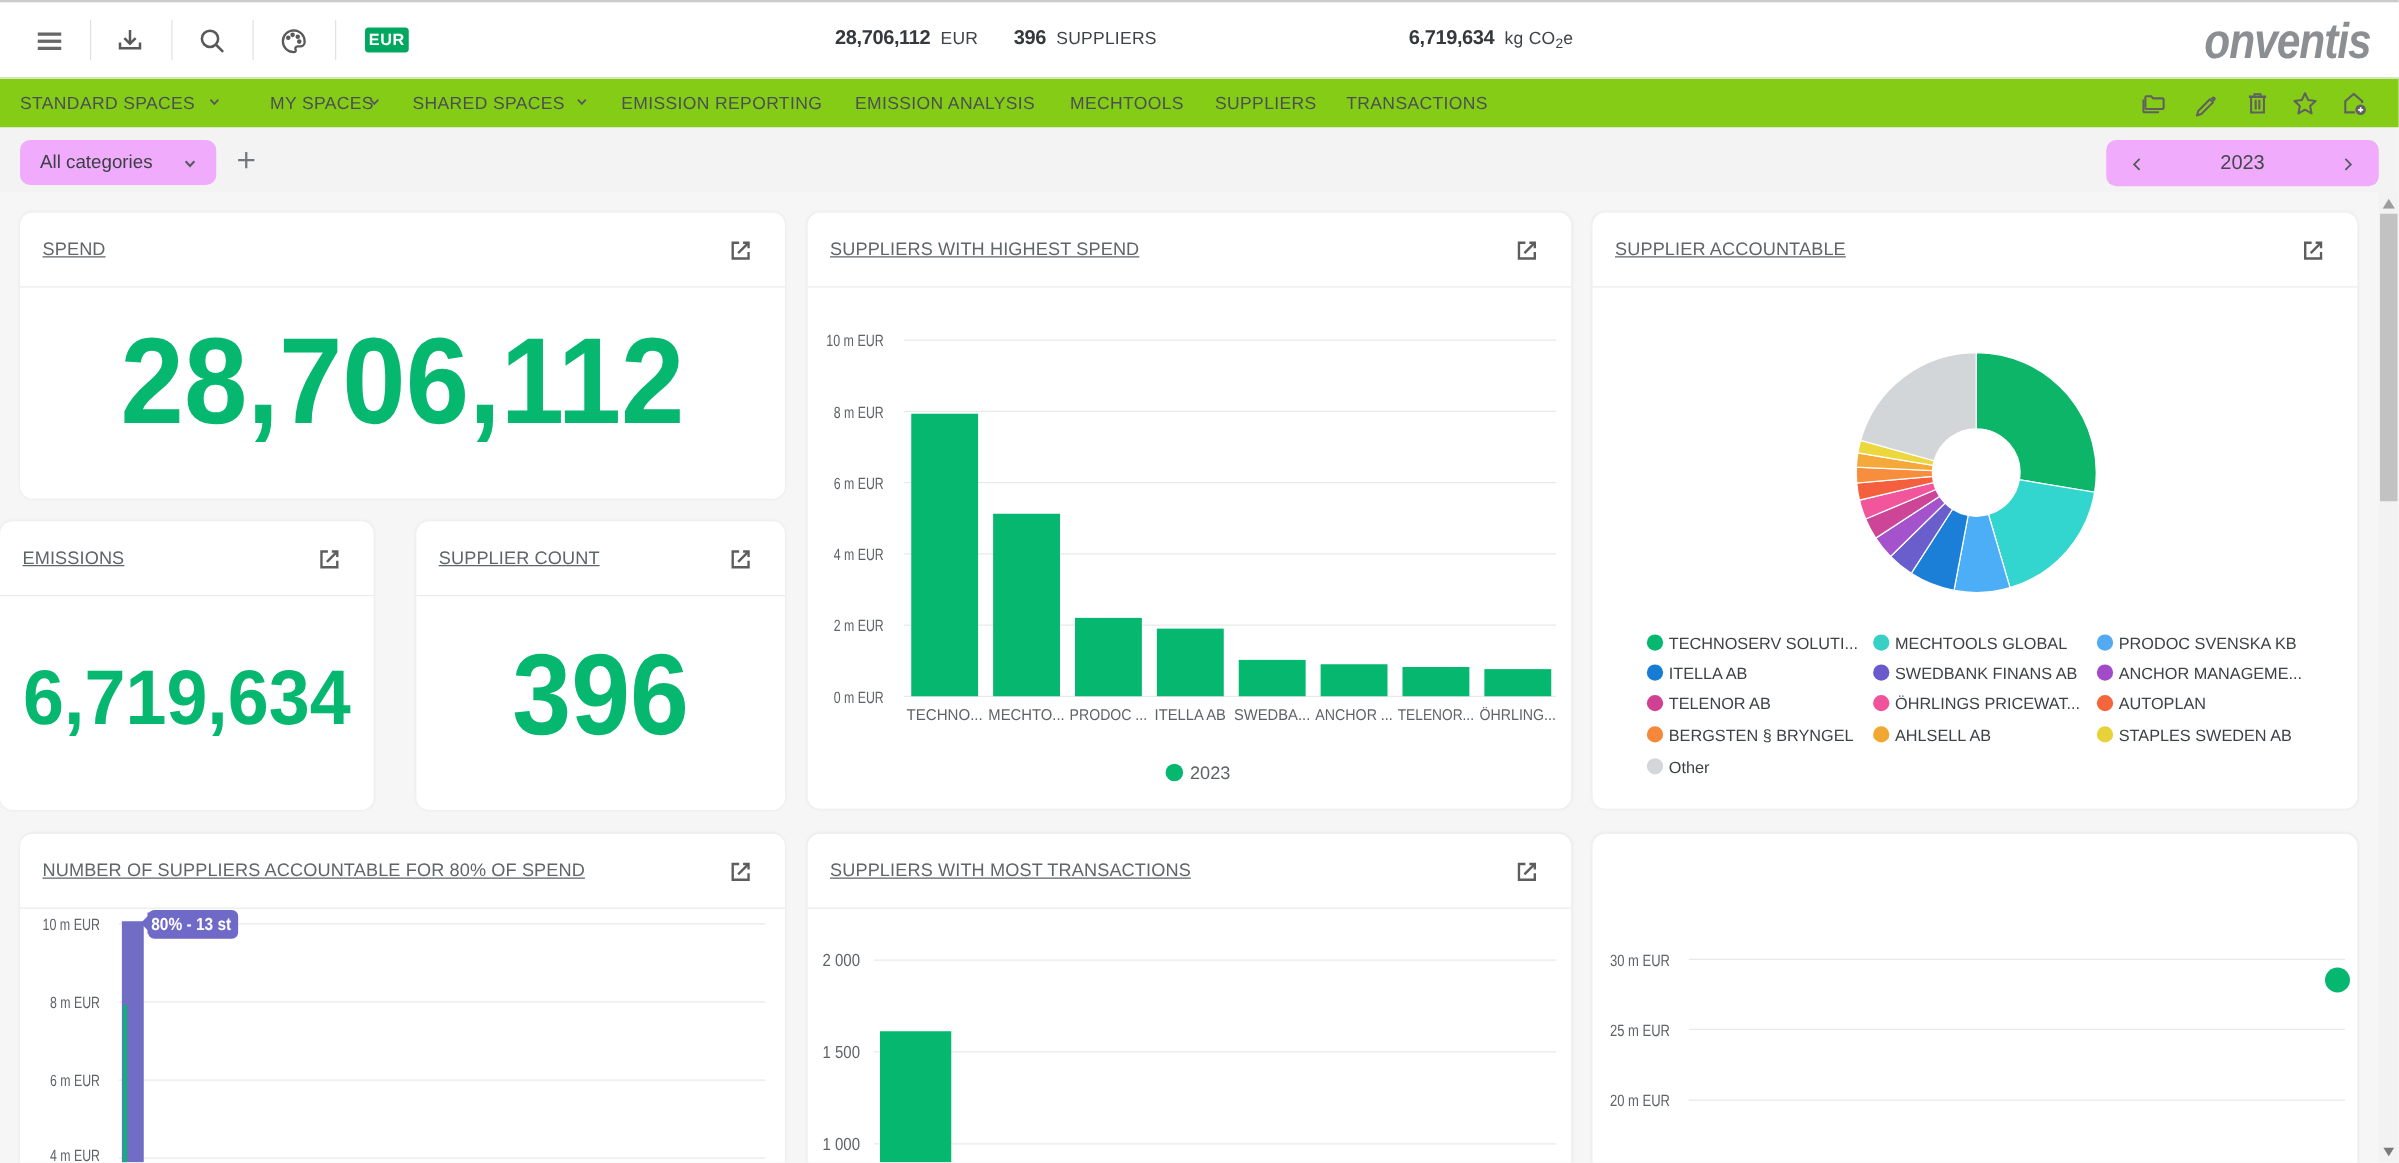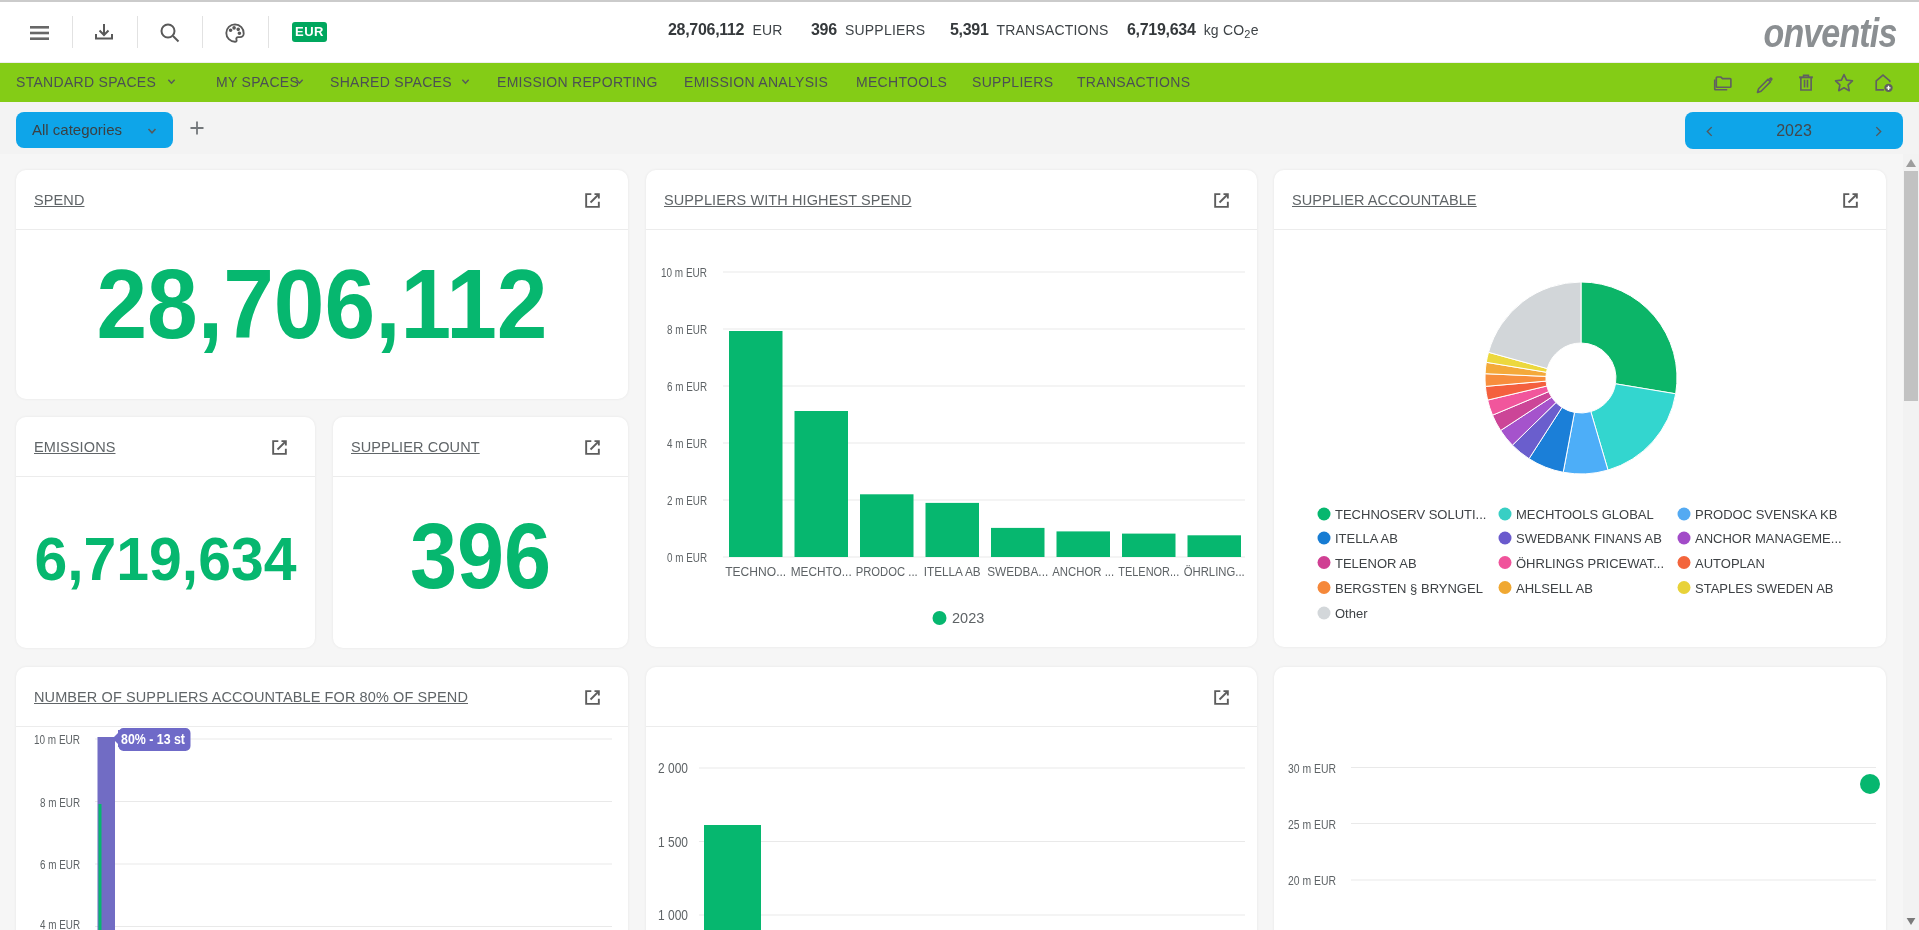--- a/index.html
+++ b/index.html
@@ -14,21 +14,21 @@
 .stat { position:absolute; top:-2px; height:60px; line-height:60px; white-space:nowrap; font-size:14px; color:#3e4347; letter-spacing:0.2px; }
 .stat b { font-size:16px; color:#35393c; letter-spacing:-0.3px; }
 #logo { position:absolute; right:23px; top:11px; height:40px; line-height:40px; font-size:40px; font-weight:bold; font-style:italic; color:#8b8f92; letter-spacing:-1px; transform:scaleX(0.85); transform-origin:right center; }
 
 #navrow { left:0; top:62px; width:1919px; height:40px; background:#84cc16; border-top:1px solid #eee; }
 .nav { position:absolute; top:0; height:40px; line-height:39px; font-size:14px; color:#4b5053; letter-spacing:0.3px; white-space:nowrap; }
 .chev { position:absolute; top:14px; width:9px; height:9px; }
 .navicon { position:absolute; top:9px; width:22px; height:22px; }
 
 #filterrow { left:0; top:102px; width:1919px; height:52px; background:#f3f3f3; }
-.pill { position:absolute; background:#0ea5e9; border-radius:8px; }
+.pill { position:absolute; background:#f0abfc; border-radius:8px; }
 
 #content { left:0; top:154px; width:1903px; height:776px; background:#f6f6f6; }
 .card { position:absolute; background:#fff; border-radius:10px; box-shadow:0 0 3px rgba(0,0,0,0.07); }
 .chead { position:absolute; left:0; top:0; right:0; height:60px; border-bottom:1px solid #ececec; }
 .ctitle { position:absolute; left:18px; top:0; height:60px; line-height:60px; font-size:14.5px; color:#606568; letter-spacing:0.1px; white-space:nowrap;text-decoration:underline; }
 .cicon { position:absolute; right:26px; top:21px; width:19px; height:19px; }
 .bignum { position:absolute; left:0; right:0; text-align:center; font-weight:bold; color:#06b76f; }
 
 #sbar { left:1903px; top:154px; width:16px; height:776px; background:#f2f2f2; }
 #sthumb { position:absolute; left:1px; top:17px; width:14px; height:230px; background:#c2c2c2; }
@@ -64,21 +64,20 @@
     <path d="M12 2.5 A9.5 9.5 0 1 0 12 21.5 c1.5 0 2.2-1 1.6-2.2 c-0.7-1.4 0.2-2.8 1.8-2.8 h2.2 A3.9 3.9 0 0 0 21.5 12.6 9.6 9.6 0 0 0 12 2.5 Z"></path>
     <circle cx="7.2" cy="9" r="1" fill="#595959"></circle>
     <circle cx="11" cy="6.4" r="1" fill="#595959"></circle>
     <circle cx="15.5" cy="8" r="1" fill="#595959"></circle>
     <circle cx="16.8" cy="12.3" r="1" fill="#595959"></circle>
   </svg>
   <div class="sep" style="left:268px"></div>
   <div id="eurbadge">EUR</div>
   <div class="stat" style="left:668px"><b>28,706,112</b>&nbsp; EUR</div>
   <div class="stat" style="left:811px"><b>396</b>&nbsp; SUPPLIERS</div>
-  <div class="stat" style="left:950px"><b>5,391</b>&nbsp; TRANSACTIONS</div>
   <div class="stat" style="left:1127px"><b>6,719,634</b>&nbsp; kg CO<span style="font-size:11px;vertical-align:-3px">2</span>e</div>
   <div id="logo">onventis</div>
 </div>
 <div id="navrow" class="abs">
   <div class="nav" style="left:16px">STANDARD SPACES</div>
   <svg class="chev" style="left:167px" viewBox="0 0 10 10" fill="none" stroke="#55595c" stroke-width="1.6">
       <path d="M1.5 3 L5 6.8 L8.5 3"></path>
     </svg>
   <div class="nav" style="left:216px">MY SPACES</div>
   <svg class="chev" style="left:295px" viewBox="0 0 10 10" fill="none" stroke="#55595c" stroke-width="1.6">
@@ -154,21 +153,21 @@
       <div class="ctitle">SPEND</div>
     <svg class="cicon" viewBox="0 0 24 24" fill="none" stroke="#5d5d5d" stroke-width="2.4">
         <path d="M10.5 4 H4 V20 H20 V13.5"></path>
         <path d="M14.5 4 H20 V9.5"></path>
         <path d="M9.5 14.5 L19.6 4.4"></path>
       </svg>
   </div>
   <div class="bignum" style="top:85px;font-size:98px;line-height:98px;transform:scaleX(0.93);transform-origin:center">28,706,112</div>
 </div>
 
-<div class="card" style="left:16px;top:417px;width:299px;height:231px">
+<div class="card" style="left:0;top:417px;width:299px;height:231px">
   <div class="chead">
       <div class="ctitle">EMISSIONS</div>
     <svg class="cicon" viewBox="0 0 24 24" fill="none" stroke="#5d5d5d" stroke-width="2.4">
         <path d="M10.5 4 H4 V20 H20 V13.5"></path>
         <path d="M14.5 4 H20 V9.5"></path>
         <path d="M9.5 14.5 L19.6 4.4"></path>
       </svg>
   </div>
   <div class="bignum" style="top:111px;font-size:62px;line-height:62px;transform:scaleX(0.95);transform-origin:center">6,719,634</div>
 </div>
@@ -316,20 +315,21 @@
     <rect x="82.5" y="137" width="3" height="126" fill="#06b76f"></rect>
     <path d="M107.5 61 H169.5 a5 5 0 0 1 5 5 V79 a5 5 0 0 1-5 5 H107.5 a5 5 0 0 1-5-5 V66 a5 5 0 0 1 5-5 Z" fill="#6f6ac8"></path>
     <path d="M104 64 L96.5 71.5 L104 79 Z" fill="#6f6ac8"></path>
     <rect x="102" y="63" width="8" height="17" fill="#6f6ac8"></rect>
     <text x="137" y="77" font-size="14" font-weight="bold" fill="#fff" text-anchor="middle" textLength="64" lengthAdjust="spacingAndGlyphs">80% - 13 st</text>
   </svg>
 </div>
 
 <div class="card" style="left:646px;top:667px;width:611px;height:477px">
   <div class="chead">
+      <div class="ctitle">SUPPLIERS WITH MOST TRANSACTIONS</div>
     <svg class="cicon" viewBox="0 0 24 24" fill="none" stroke="#5d5d5d" stroke-width="2.4">
         <path d="M10.5 4 H4 V20 H20 V13.5"></path>
         <path d="M14.5 4 H20 V9.5"></path>
         <path d="M9.5 14.5 L19.6 4.4"></path>
       </svg>
   </div>
   <svg class="cardsvg" width="611" height="263" viewBox="0 0 611 263" id="charttx" font-family="Liberation Sans, sans-serif">
     <g stroke="#e9e9e9" stroke-width="1">
       <line x1="53" y1="101" x2="599" y2="101"></line>
         <line x1="53" y1="174.5" x2="599" y2="174.5"></line>

